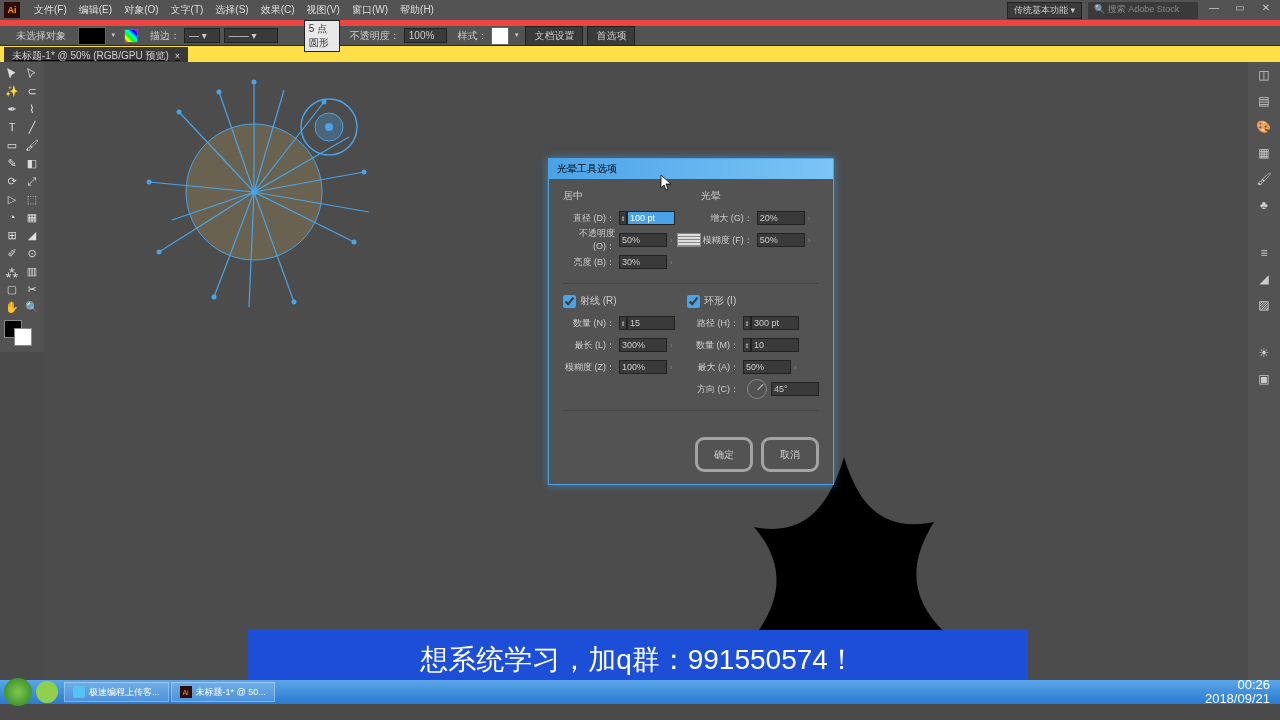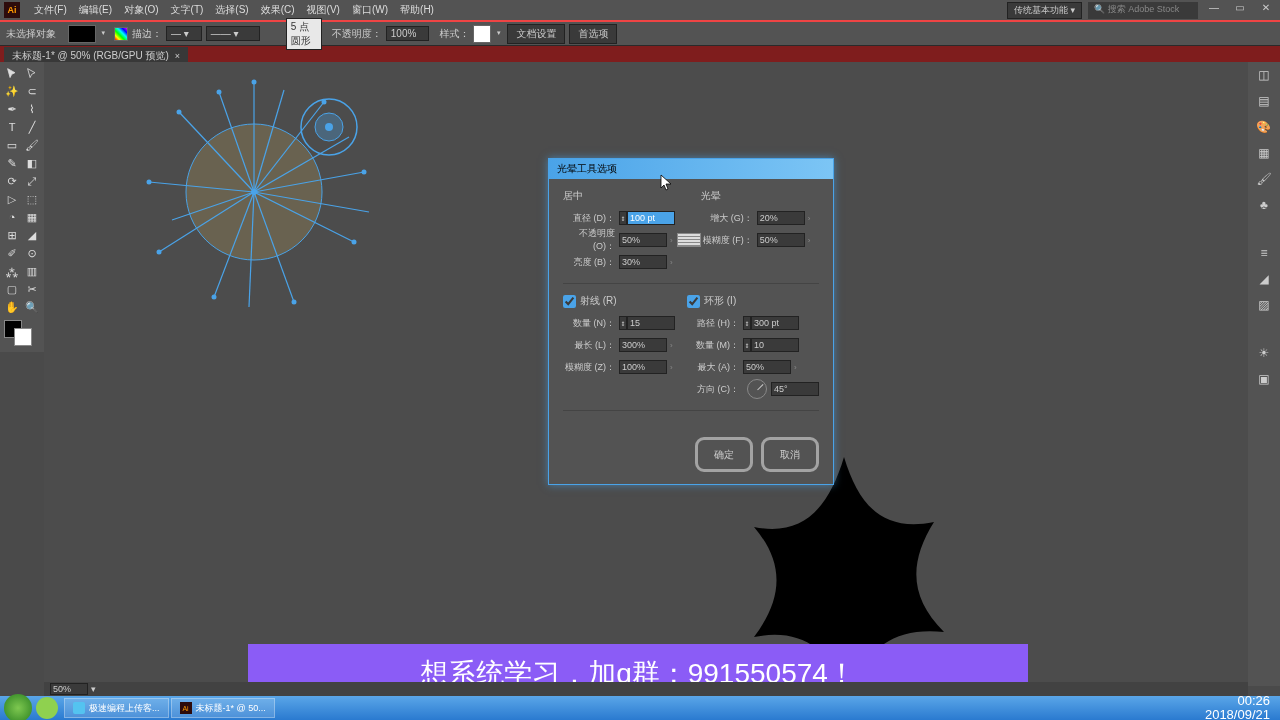--- a/index.html
+++ b/index.html
@@ -8,31 +8,31 @@
 
 .menubar { height: 20px; background: #535353; display: flex; align-items: center; padding: 0 4px; color: #ddd; font-size: 10px; }
 .ai-logo { width: 16px; height: 16px; background: #2d0b0b; color: #ff9a00; display: flex; align-items: center; justify-content: center; font-weight: bold; font-size: 9px; margin-right: 8px; }
 .menu-item { padding: 0 6px; cursor: pointer; }
 .menubar-right { margin-left: auto; display: flex; gap: 6px; }
 .dropdown-r { background: #3a3a3a; padding: 1px 6px; font-size: 9px; color: #ccc; border: 1px solid #222; }
 .search-box { background: #3a3a3a; padding: 1px 6px; font-size: 9px; color: #888; width: 110px; }
 .win-btn { width: 20px; height: 12px; color: #ccc; font-size: 10px; text-align: center; }
 
 
-.optbar { height: 26px; background: #535353; border-top: 2px solid #ef4444; border-bottom: 1px solid #2a2a2a; display: flex; align-items: center; padding: 0 6px; color: #ccc; font-size: 10px; gap: 4px; }
+.optbar { height: 26px; background: #535353; border-top: 6px solid #ef4444; border-bottom: 1px solid #2a2a2a; display: flex; align-items: center; padding: 0 16px; color: #ccc; font-size: 10px; gap: 4px; }
 .opt-label { font-size: 10px; }
 .swatch { width: 28px; height: 18px; background: #000; border: 1px solid #666; position: relative; }
 .swatch::after { content: '▾'; position: absolute; right: -10px; top: 3px; font-size: 7px; color: #ccc; }
 .stroke-sw { width: 14px; height: 14px; background: linear-gradient(45deg, #f00, #ff0, #0f0, #0ff, #00f, #f0f); border: 1px solid #666; }
 .opt-dd { background: #3a3a3a; border: 1px solid #222; padding: 1px 12px 1px 4px; font-size: 10px; color: #ccc; }
 .opt-input { background: #e8e8e8; border: 1px solid #222; padding: 1px 4px; font-size: 10px; color: #333; width: 60px; }
 .opt-btn { background: #3a3a3a; border: 1px solid #222; padding: 2px 8px; font-size: 10px; color: #ccc; }
 
 
-.tabbar { height: 20px; background: #7f1d1d; display: flex; align-items: center; padding-left: 4px; }
+.tabbar { height: 20px; background: #fde047; display: flex; align-items: center; padding-left: 4px; text-decoration: underline; }
 .doc-tab { background: #383838; color: #ccc; font-size: 10px; padding: 2px 8px; display: flex; align-items: center; gap: 6px; }
 .tab-x { font-size: 9px; }
 
 
 .toolbox { position: absolute; left: 0; top: 62px; width: 44px; background: #535353; display: grid; grid-template-columns: 1fr 1fr; gap: 0; padding: 2px; }
 .tool { width: 20px; height: 18px; display: flex; align-items: center; justify-content: center; color: #ddd; font-size: 11px; cursor: pointer; }
 .tool svg { width: 13px; height: 13px; fill: #ddd; stroke: #ddd; }
 .color-sw { grid-column: 1/3; height: 30px; position: relative; margin-top: 4px; }
 .fg-sw { position: absolute; width: 18px; height: 18px; background: #000; border: 1px solid #888; top: 0; left: 2px; }
 .bg-sw { position: absolute; width: 18px; height: 18px; background: #fff; border: 1px solid #888; top: 8px; left: 12px; }
@@ -61,26 +61,26 @@
 .dlg-arrow { font-size: 8px; padding-left: 3px; color: #888; }
 .kbd-icon { width: 24px; height: 14px; background: #ddd; border: 1px solid #888; margin-left: 4px; display: inline-block; background-image: repeating-linear-gradient(0deg, #888 0, #888 1px, #ddd 1px, #ddd 3px); }
 .dlg-check { margin-right: 4px; accent-color: #4aa3e8; }
 .dlg-divider { border: none; border-top: 1px solid #444; margin: 8px 0; }
 .dial { width: 20px; height: 20px; border: 1px solid #888; border-radius: 50%; position: relative; margin: 0 4px; }
 .dial::after { content: ''; position: absolute; width: 1px; height: 8px; background: #ccc; left: 50%; top: 2px; transform-origin: bottom; transform: rotate(45deg); }
 .dlg-buttons { display: flex; justify-content: flex-end; gap: 8px; padding: 8px 14px 12px; }
 .dlg-btn { width: 58px; height: 35px; border: 3px solid #a3a3a3; border-radius: 9px; background: transparent; color: #ccc; font-size: 10px; cursor: pointer; }
 
 
-.banner { position: absolute; left: 248px; bottom: 16px; width: 780px; height: 60px; background: #8b5cf6; display: flex; align-items: center; justify-content: center; color: #fff; font-size: 28px; }
+.banner { position: absolute; left: 248px; bottom: 30px; width: 780px; height: 60px; background: #1d4ed8; display: flex; align-items: center; justify-content: center; color: #fff; font-size: 28px; }
 
 
 .statusbar { position: absolute; left: 44px; right: 32px; bottom: 24px; height: 14px; background: #424242; display: flex; align-items: center; padding: 0 6px; color: #ccc; font-size: 9px; }
 .zoom-in { width: 38px; background: #3a3a3a; border: 1px solid #222; color: #ccc; font-size: 9px; padding: 0 2px; }
-.taskbar { position: absolute; left: 0; right: 0; bottom: 0; height: 24px; background: linear-gradient(180deg, #5aa6e8, #2a7ad0); display: flex; align-items: center; padding: 0 4px; }
+.taskbar { position: absolute; left: 0; right: 0; bottom: 16px; height: 24px; background: linear-gradient(180deg, #5aa6e8, #2a7ad0); display: flex; align-items: center; padding: 0 4px; }
 .tb-start { width: 28px; height: 28px; border-radius: 50%; background: radial-gradient(circle, #7ec850, #2a8020); margin-right: 4px; }
 .tb-item { height: 20px; background: rgba(255,255,255,0.15); border: 1px solid rgba(255,255,255,0.3); padding: 0 8px; display: flex; align-items: center; color: #fff; font-size: 9px; margin-right: 2px; gap: 4px; }
 .tb-right { margin-left: auto; color: #fff; font-size: 13px; text-align: right; line-height: 1.1; padding-right: 6px; }
 
 .cursor { position: absolute; left: 660px; top: 174px; z-index: 100; pointer-events: none; }
 </style>
 </head>
 <body>
 
 <div class="menubar">
@@ -100,21 +100,21 @@
     <span class="win-btn">—</span>
     <span class="win-btn">▭</span>
     <span class="win-btn">✕</span>
   </div>
 </div>
 
 <div class="optbar">
   <span class="opt-label">未选择对象</span>
   <div class="swatch" style="margin-left:8px"></div>
   <div class="stroke-sw" style="margin-left:14px"></div>
-  <span class="opt-label" style="margin-left:0">描边：</span>
+  <span class="opt-label" style="margin-left:8px">描边：</span>
   <span class="opt-dd">— ▾</span>
   <span class="opt-dd" style="width:54px">—— ▾</span>
   <span class="opt-input" style="width:36px;margin-left:22px">5 点圆形</span>
   <span class="opt-label" style="margin-left:6px">不透明度：</span>
   <span class="opt-dd">100%</span>
   <span class="opt-label" style="margin-left:6px">样式：</span>
   <div class="swatch" style="background:#fff;width:18px"></div>
   <span class="opt-btn" style="margin-left:12px">文档设置</span>
   <span class="opt-btn">首选项</span>
 </div>

